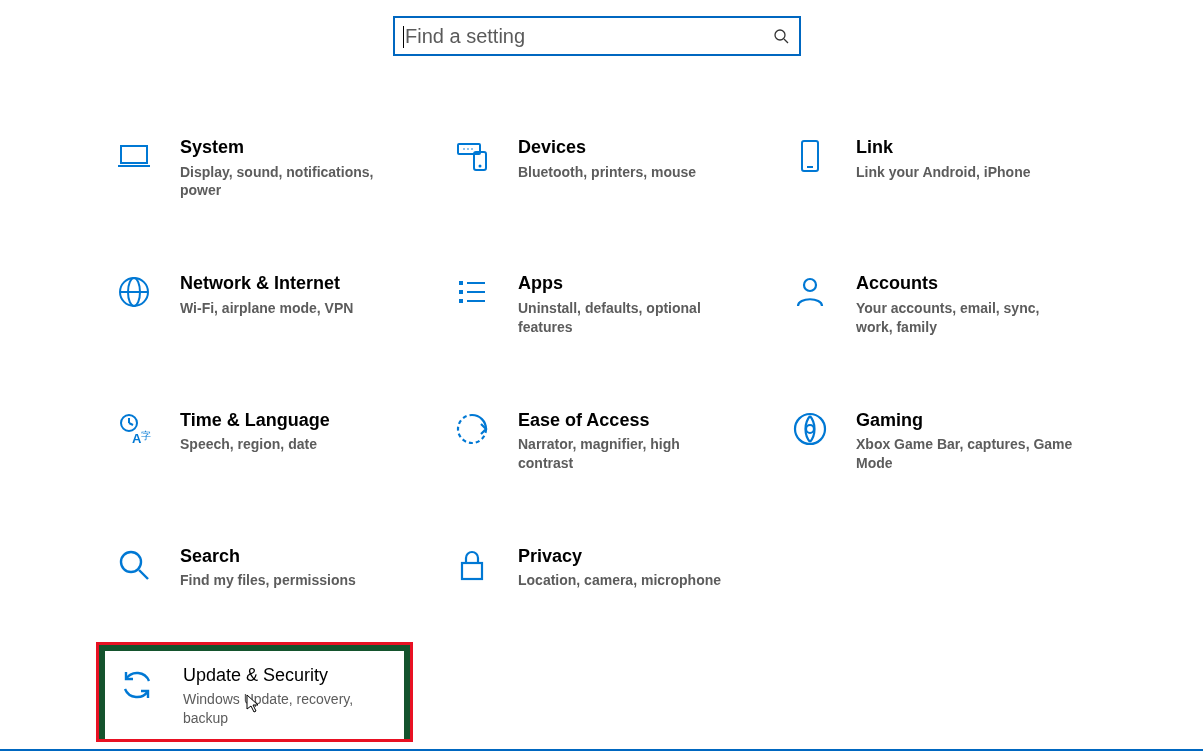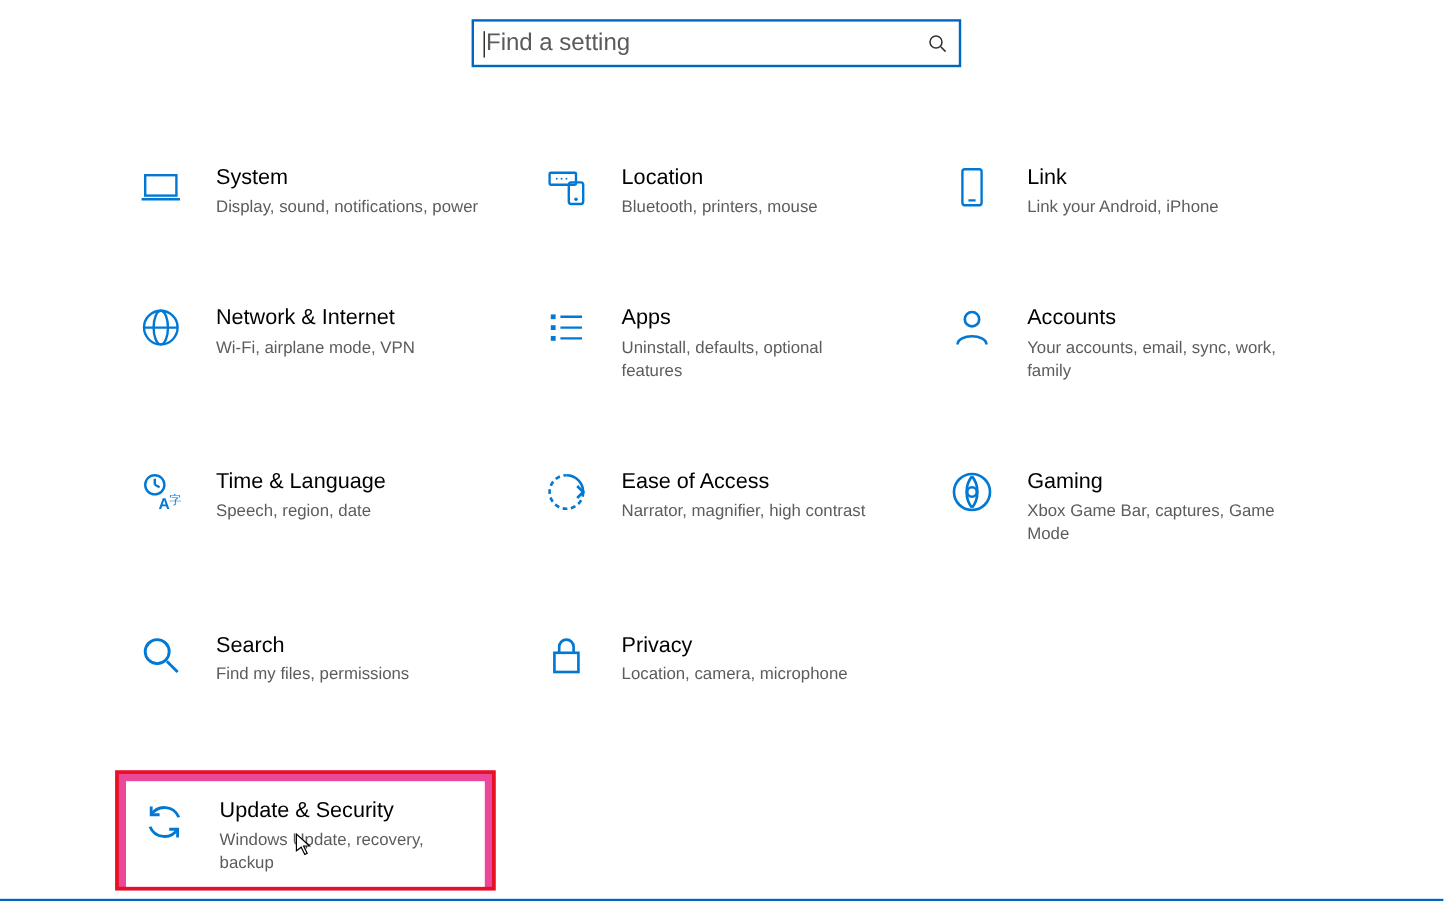--- a/index.html
+++ b/index.html
@@ -64,41 +64,41 @@
     width: 40px;
     height: 40px;
     color: #0078d4;
     flex-shrink: 0;
     margin-right: 26px;
     display:flex;
     align-items:center;
     justify-content:center;
   }
   .tile .ico svg { width: 36px; height: 36px; display:block; }
-  .tile .txt { max-width: 220px; }
+  .tile .txt { max-width: 220px; font-weight: bold; }
   .tile .title {
     font-size: 18px;
     color: #000;
     line-height: 1.25;
   }
   .tile .desc {
     font-size: 14px;
     color: #5c5c5c;
     margin-top: 4px;
     line-height: 1.35;
   }
 
   .update-tile-wrap {
     position: absolute;
     left: 96px;
     top: 642px;
     width: 317px;
     height: 100px;
     border: 3px solid #e81123;
-    background: #ec4899;
+    background: #14532d;
   }
   .update-inner {
     position:absolute;
     left:6px; top:6px; right:6px; bottom:0;
     background:#fff;
     display:flex;
     align-items:flex-start;
     padding: 14px 6px 6px 12px;
   }
   .update-inner .ico {
@@ -160,21 +160,21 @@
       <svg viewBox="0 0 36 36" fill="none" stroke="currentColor" stroke-width="2">
         <rect x="4" y="6" width="22" height="10" rx="1"></rect>
         <rect x="20" y="14" width="12" height="18" rx="2"></rect>
         <circle cx="26" cy="28" r="1.5" fill="currentColor" stroke="none"></circle>
         <circle cx="10" cy="11" r="0.8" fill="currentColor" stroke="none"></circle>
         <circle cx="14" cy="11" r="0.8" fill="currentColor" stroke="none"></circle>
         <circle cx="18" cy="11" r="0.8" fill="currentColor" stroke="none"></circle>
       </svg>
     </span>
     <div class="txt">
-      <div class="title">Location</div>
+      <div class="title">Devices</div>
       <div class="desc">Bluetooth, printers, mouse</div>
     </div>
   </div>
 
   <div class="tile">
     <span class="ico">
       <svg viewBox="0 0 36 36" fill="none" stroke="currentColor" stroke-width="2">
         <rect x="10" y="3" width="16" height="30" rx="2"></rect>
         <line x1="15" y1="29" x2="21" y2="29"></line>
       </svg>

